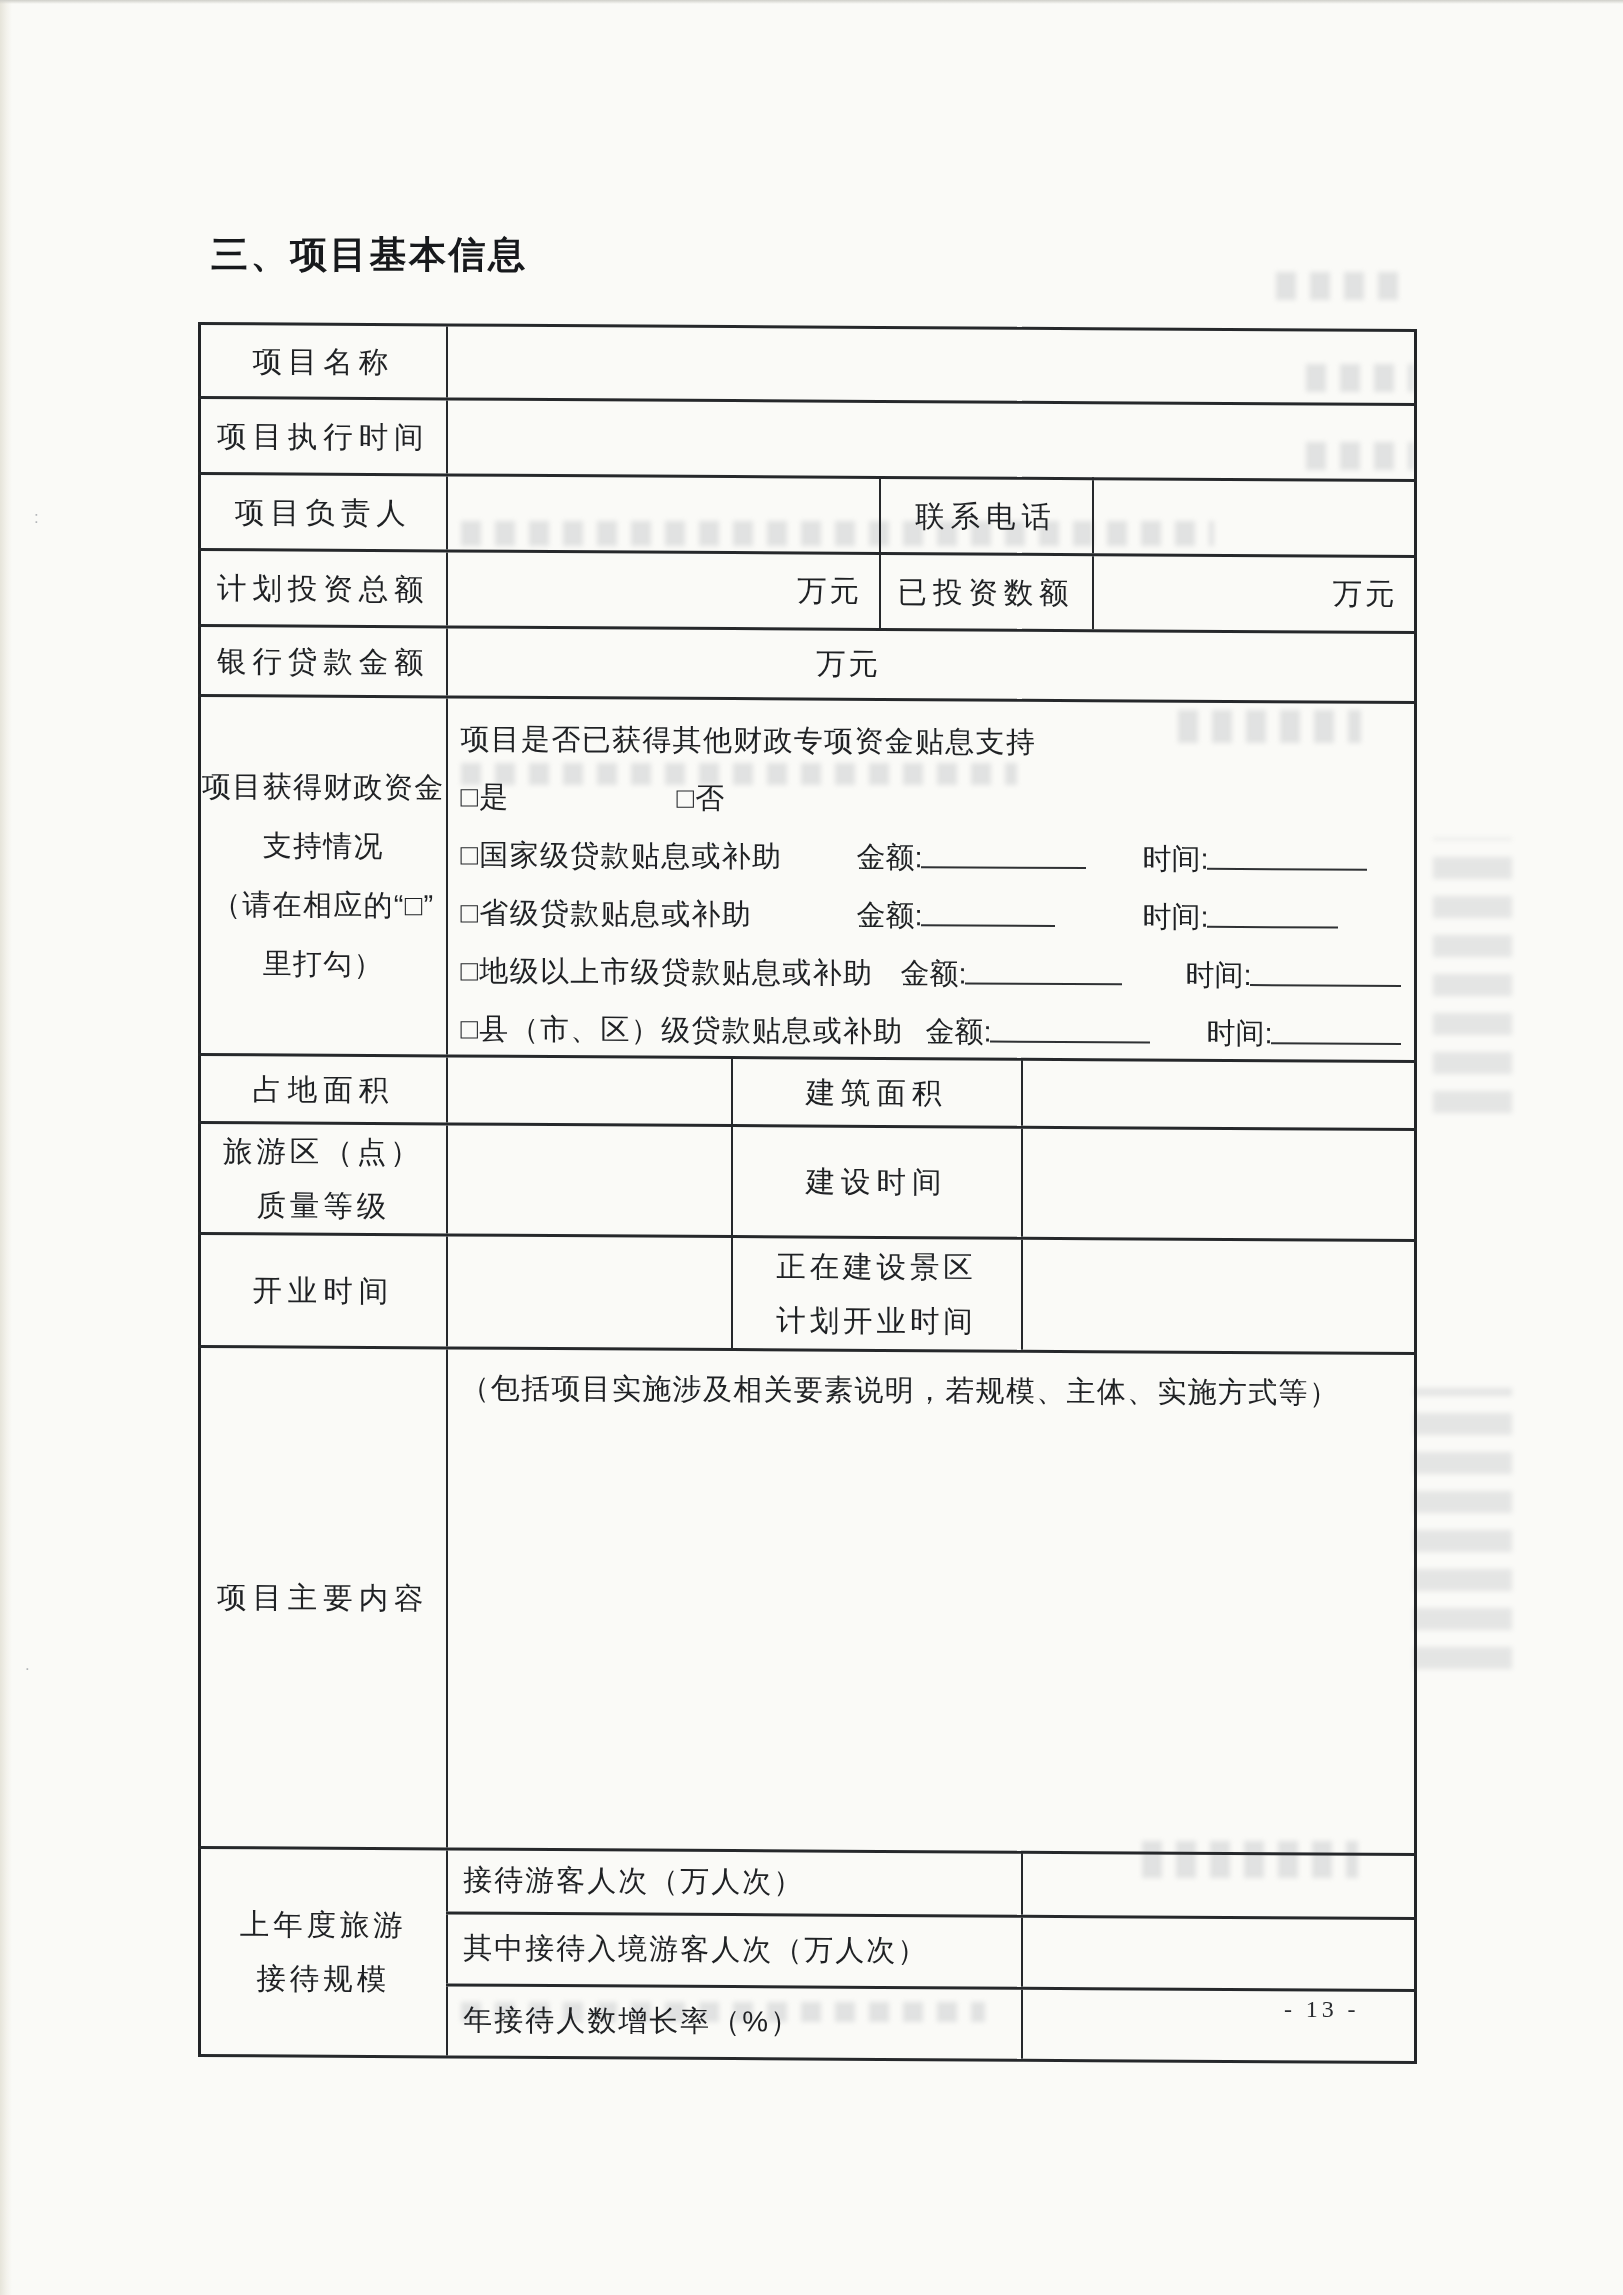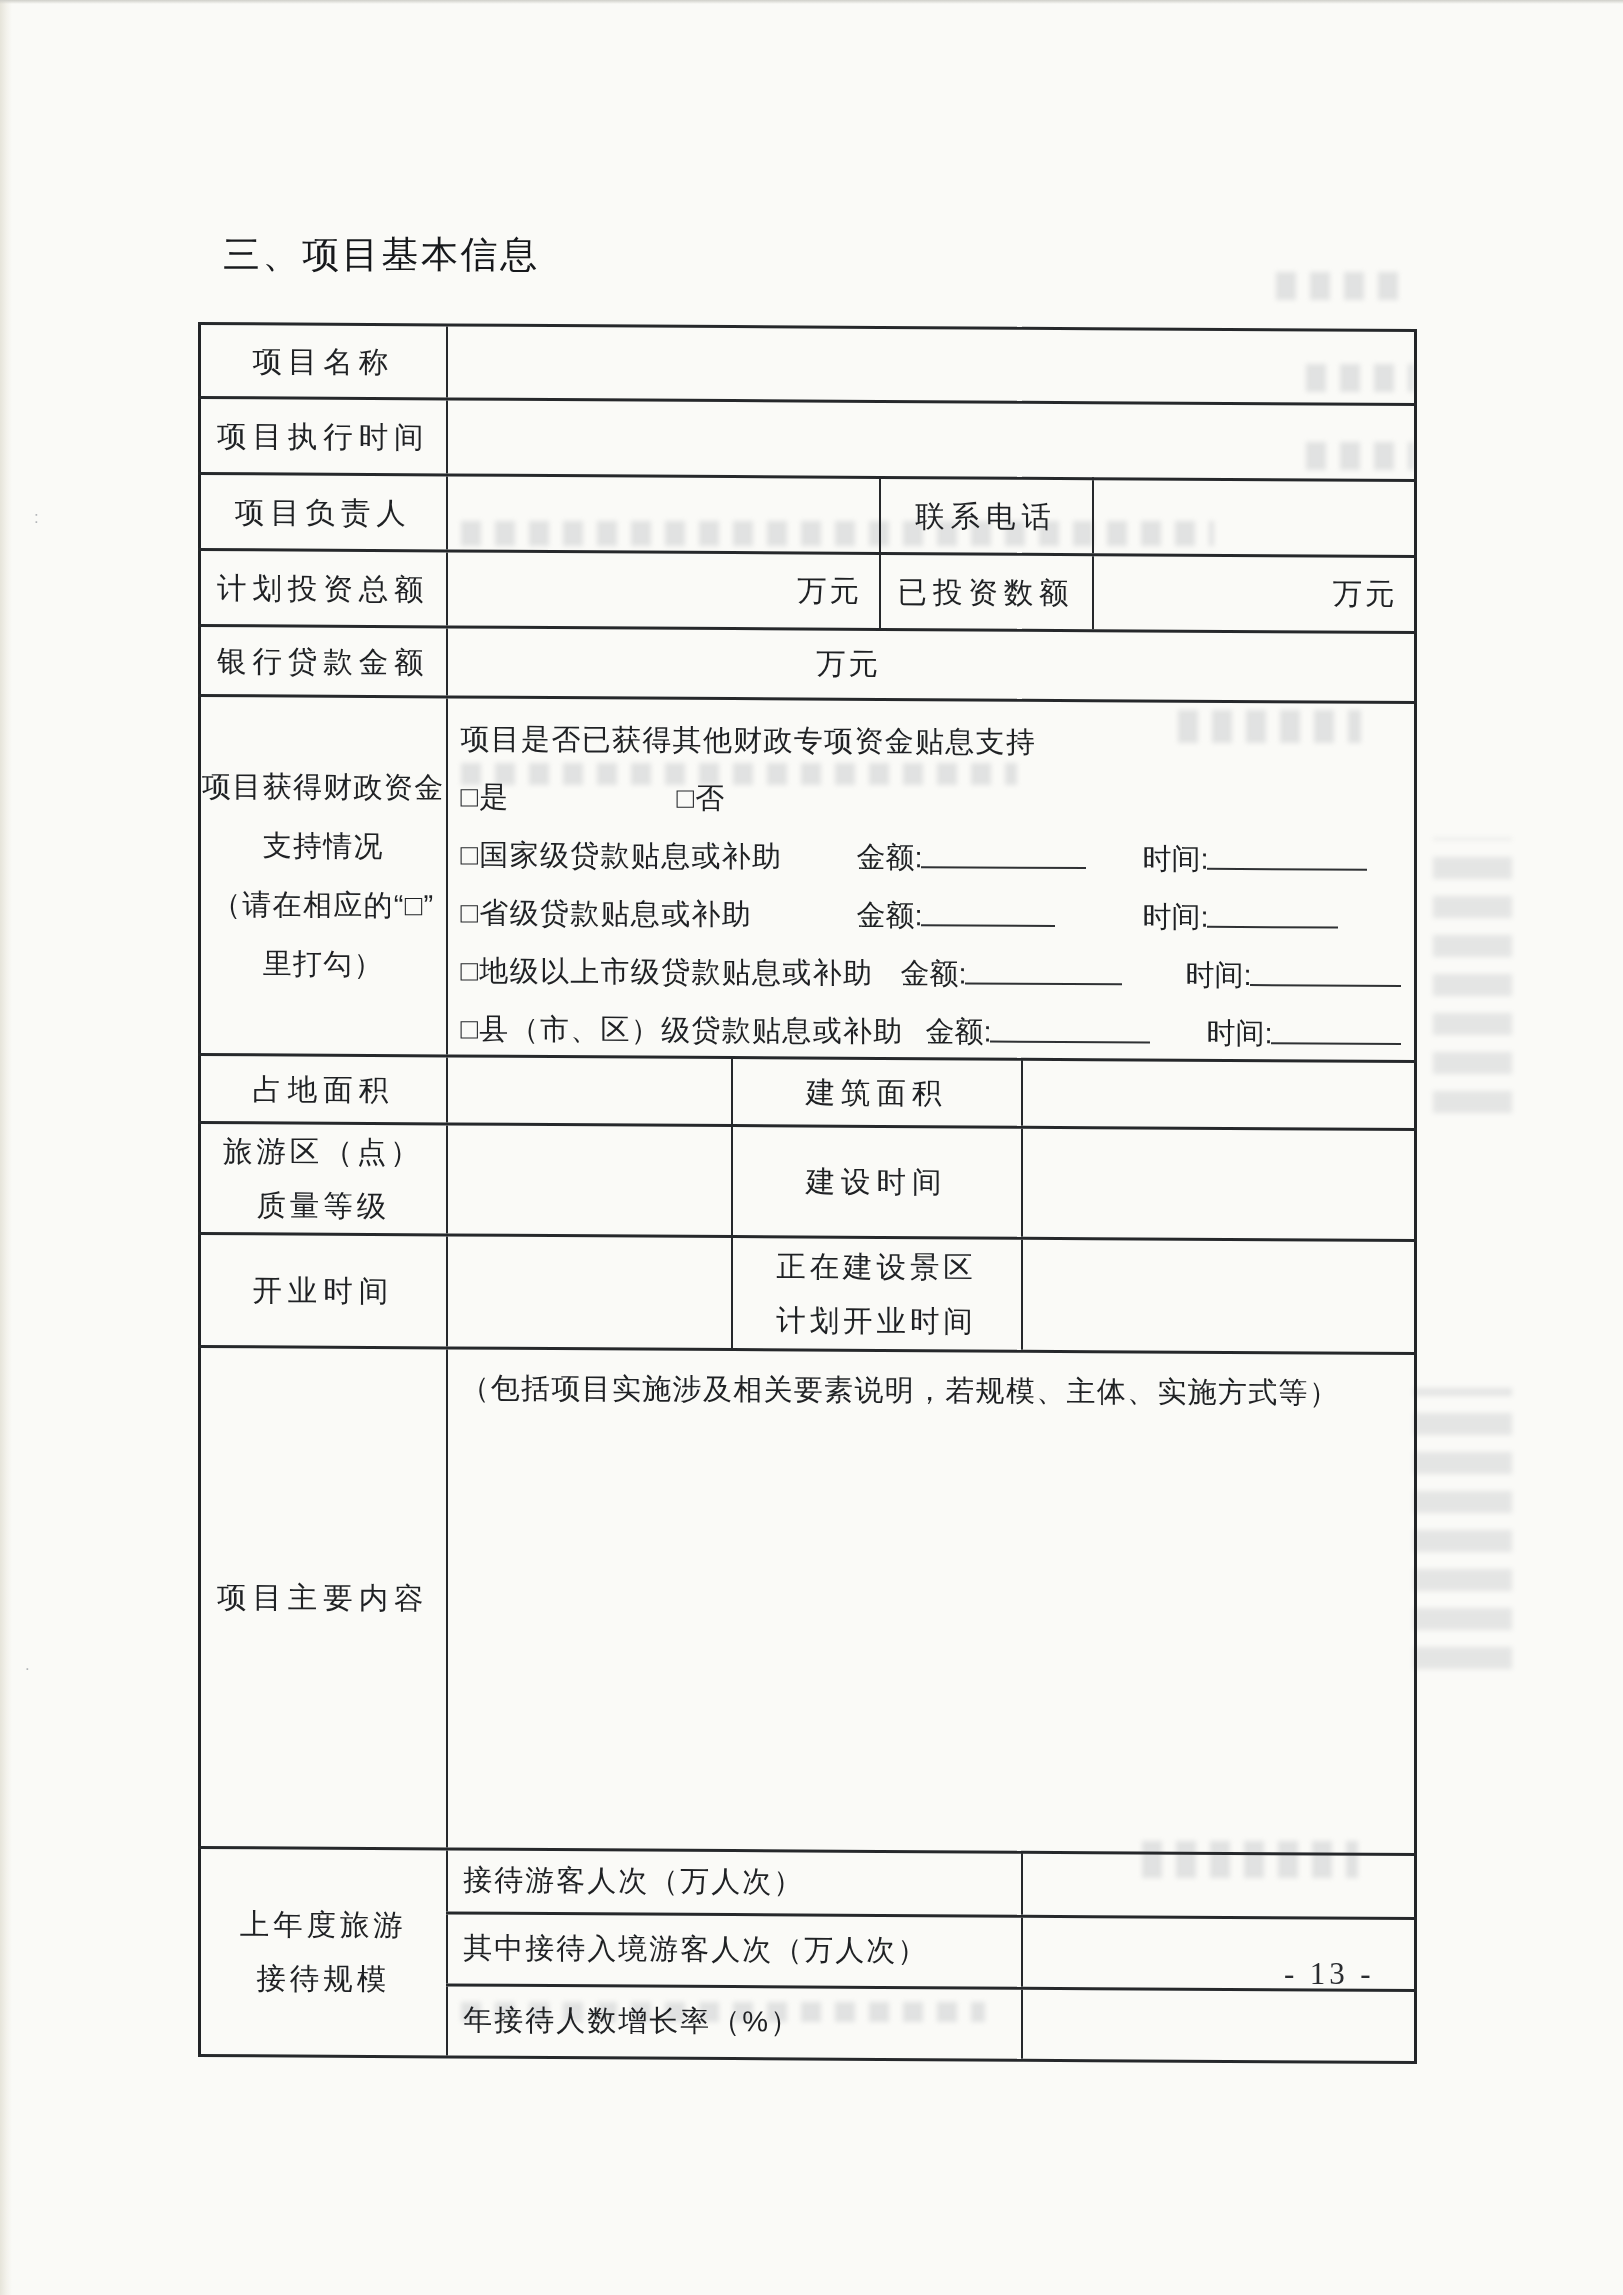--- a/index.html
+++ b/index.html
@@ -19,22 +19,22 @@
     background:linear-gradient(#cfcfc9,rgba(207,207,201,0));}
 
   
   .ghost{position:absolute;filter:blur(2.6px);opacity:.5;pointer-events:none;}
   .ghost.h{background:repeating-linear-gradient(90deg,rgba(125,130,140,.40) 0 19.6px,rgba(125,130,140,0) 19.6px 34px);}
   .ghost.v{background:repeating-linear-gradient(0deg,rgba(125,130,140,.34) 0 22px,rgba(125,130,140,0) 22px 39px);}
   .speck{position:absolute;filter:blur(0.7px);opacity:.65;color:#8e9299;font-size:17px;}
 
   .doc-title{
     position:absolute;left:211px;top:230px;
-    font-size:37px;font-weight:400;letter-spacing:2.6px;
-    color:#17191c;white-space:nowrap;margin-left:12px;
+    font-size:37px;font-weight:700;letter-spacing:2.6px;
+    color:#17191c;white-space:nowrap;
   }
 
   .table-wrap{
     position:absolute;left:198px;top:322px;width:1217px;
     transform:skewY(0.33deg);transform-origin:0 0;
   }
   table{
     border-collapse:collapse;table-layout:fixed;width:1217px;
     background:transparent;
   }
@@ -73,23 +73,23 @@
   .fin-label{display:flex;flex-direction:column;justify-content:center;height:100%;
     text-align:center;line-height:59px;letter-spacing:1.3px;font-size:29px;}
 
   .main-cell{vertical-align:top;}
   .main-note{padding:19.6px 79px 0 13px;text-align:center;font-size:29px;letter-spacing:1.3px;white-space:nowrap;}
 
   .two-line{line-height:54px;letter-spacing:3.9px;text-align:center;}
   .sub-label{padding-left:15.7px;letter-spacing:2px;font-size:29px;text-align:left;}
 
   .page-number{
-    position:absolute;left:1284px;top:1956px;
+    position:absolute;left:1284px;top:1996px;
     font-family:"Liberation Serif", serif;
-    font-size:31px;color:#2a2c30;letter-spacing:3.9px;white-space:nowrap;
+    font-size:24px;color:#2a2c30;letter-spacing:3.9px;white-space:nowrap;
   }
 </style>
 </head>
 <body>
 
 <div class="page">
 
   <div class="scan-edge-left"></div>
   <div class="scan-edge-top"></div>
 

